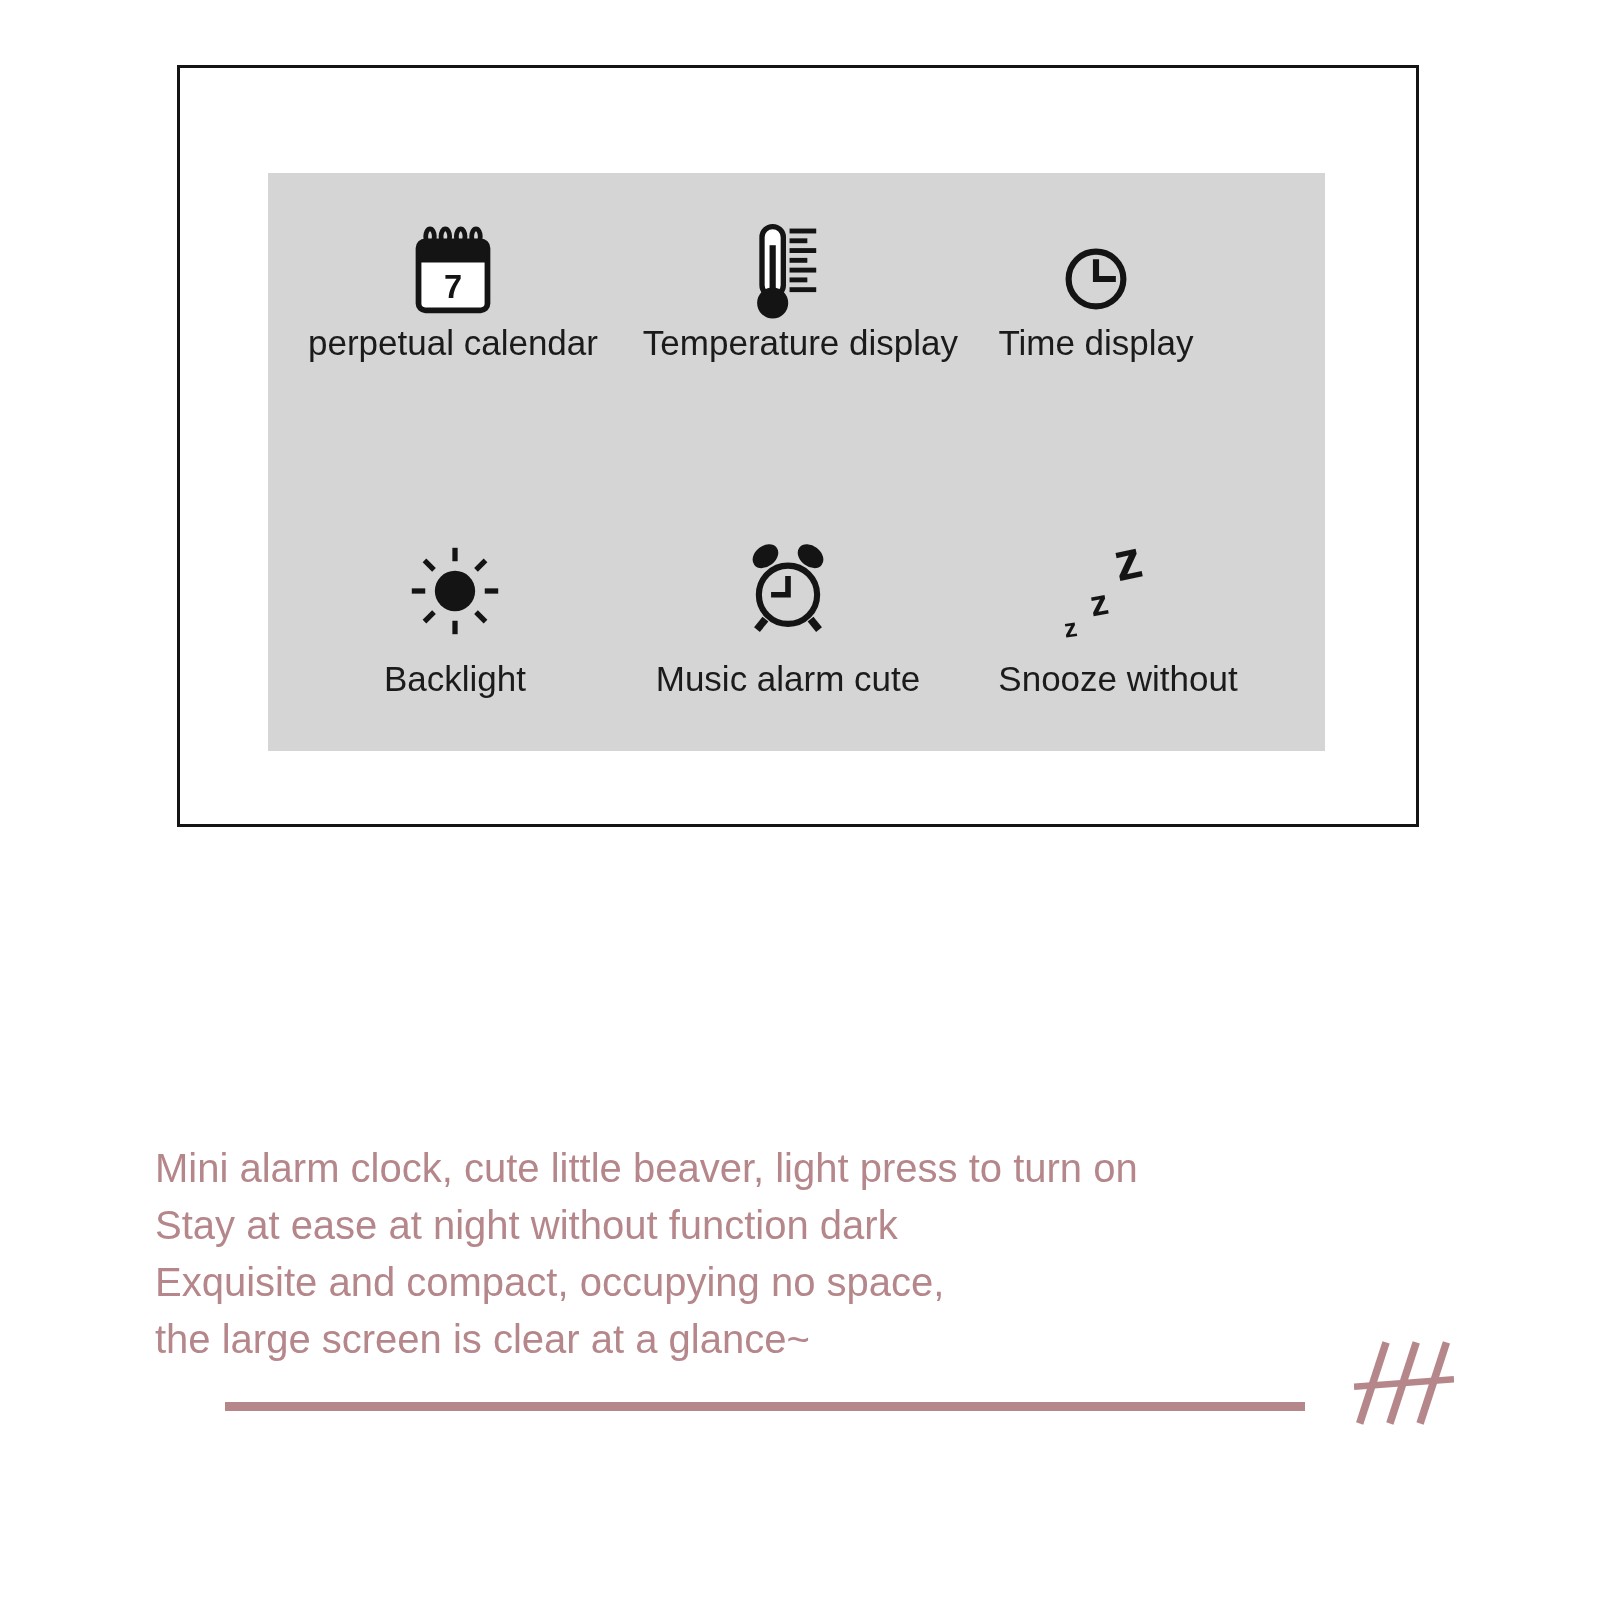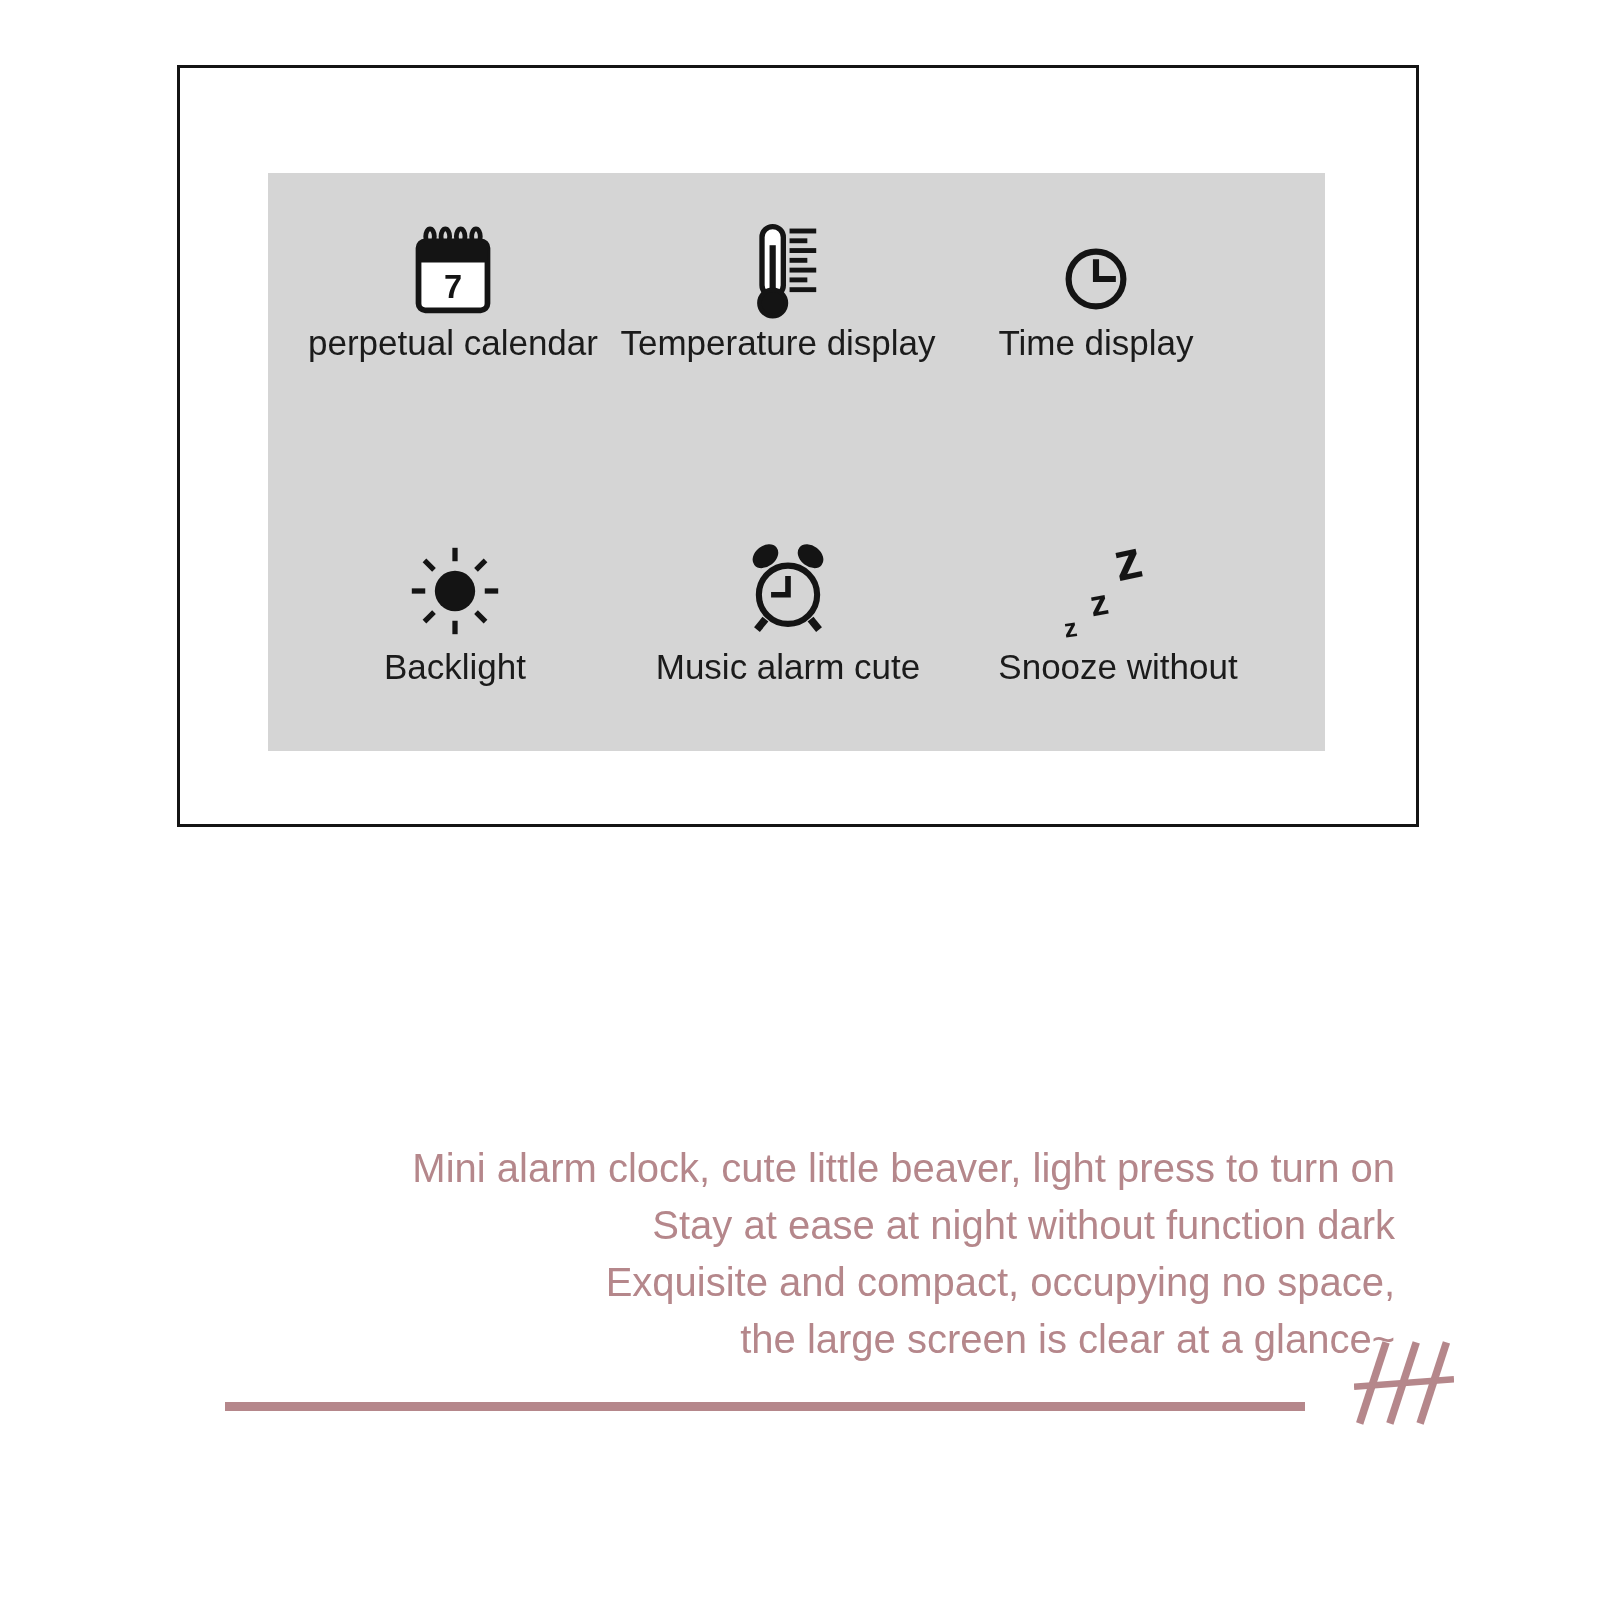--- a/index.html
+++ b/index.html
@@ -36,42 +36,42 @@
     justify-content:center;
     align-items:center;
   }
   .feature-label{
     font-size:35px;
     line-height:44px;
     color:#1b1b1b;
     white-space:nowrap;
   }
   .row1 .feature-label{}
-  .row2 .feature-label{margin-top:4px;}
+  .row2 .feature-label{margin-top:16px;}
   .clock-svg{margin-top:16px;}
   
   .zzz-box{
     position:relative;
     width:120px;height:104px;
   }
   .zzz-box span{
     position:absolute;
     font-weight:800;
     color:#141414;
     line-height:1;
   }
   .z-big{left:56px;top:-6px;font-size:54px;transform:rotate(-12deg);}
   .z-mid{left:32px;top:46px;font-size:36px;transform:rotate(-10deg);}
   .z-small{left:6px;top:76px;font-size:26px;transform:rotate(-8deg);}
   
   .description{
     position:absolute;
     left:155px;top:1140px;
     width:1240px;
-    text-align:right;
+    text-align:left;
     color:#b5878b;
     font-size:40px;
     line-height:57px;
   }
   .description div{white-space:nowrap;}
   
   .divider{
     position:absolute;
     left:225px;top:1402px;
     width:1080px;height:9px;
@@ -98,21 +98,21 @@
             <ellipse cx="50" cy="11" rx="4.5" ry="8" fill="none" stroke="#141414" stroke-width="5"></ellipse>
             <ellipse cx="66" cy="11" rx="4.5" ry="8" fill="none" stroke="#141414" stroke-width="5"></ellipse>
             <rect x="6" y="16" width="72" height="72" rx="7" fill="#ffffff" stroke="#141414" stroke-width="6"></rect>
             <path d="M6,38 L6,23 Q6,16 13,16 L71,16 Q78,16 78,23 L78,38 Z" fill="#141414"></path>
             <text x="42" y="75" text-anchor="middle" font-family="Liberation Sans, sans-serif" font-size="34" font-weight="bold" fill="#141414">7</text>
           </svg>
         </div>
         <div class="feature-label">perpetual calendar</div>
       </div>
 
-      <div class="cell row1" style="left:330px;top:48px;">
+      <div class="cell row1" style="left:330px;top:48px;text-align:right;">
         <div class="icon-box">
           <svg width="80" height="98" viewBox="0 0 90 110">
             <rect x="27" y="5" width="24" height="78" rx="12" fill="#ffffff" stroke="#141414" stroke-width="6"></rect>
             <line x1="39" y1="26" x2="39" y2="80" stroke="#141414" stroke-width="7"></line>
             <circle cx="39" cy="91" r="15" fill="#141414" stroke="#141414" stroke-width="5"></circle>
             <line x1="58" y1="10" x2="88" y2="10" stroke="#141414" stroke-width="5.5"></line>
             <line x1="58" y1="21" x2="78" y2="21" stroke="#141414" stroke-width="5.5"></line>
             <line x1="58" y1="32" x2="88" y2="32" stroke="#141414" stroke-width="5.5"></line>
             <line x1="58" y1="43" x2="78" y2="43" stroke="#141414" stroke-width="5.5"></line>
             <line x1="58" y1="54" x2="88" y2="54" stroke="#141414" stroke-width="5.5"></line>

